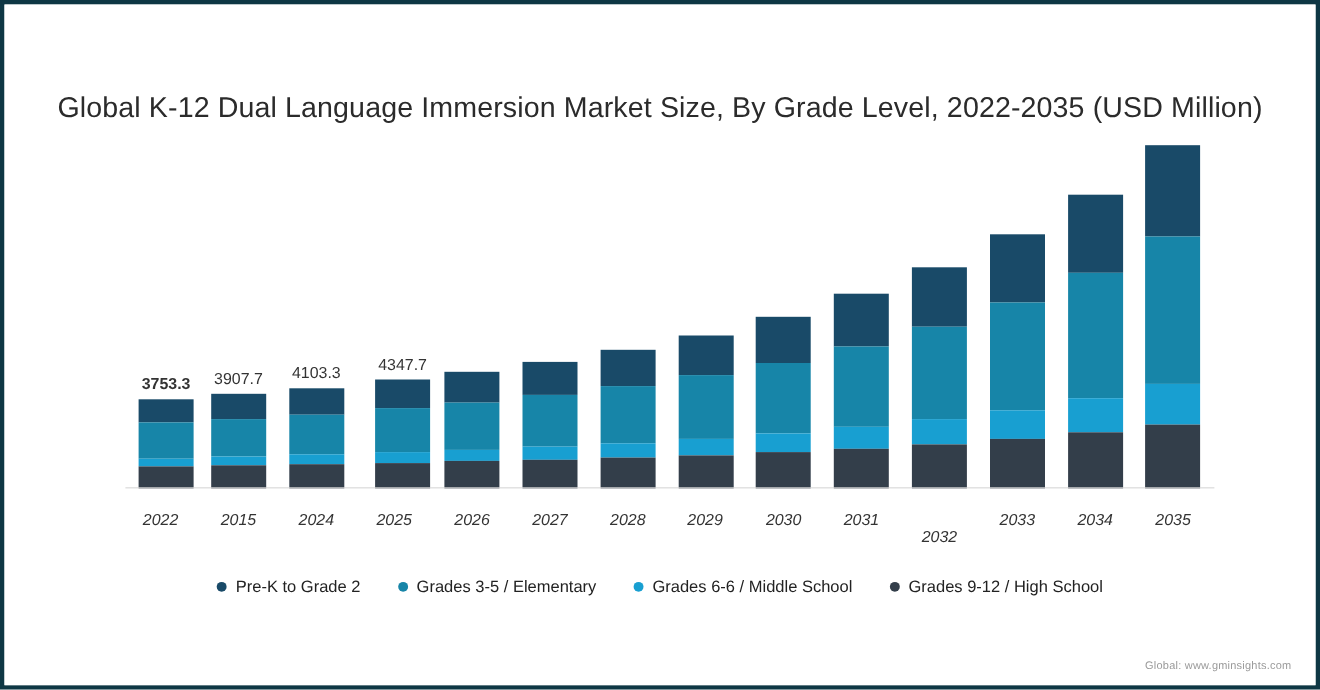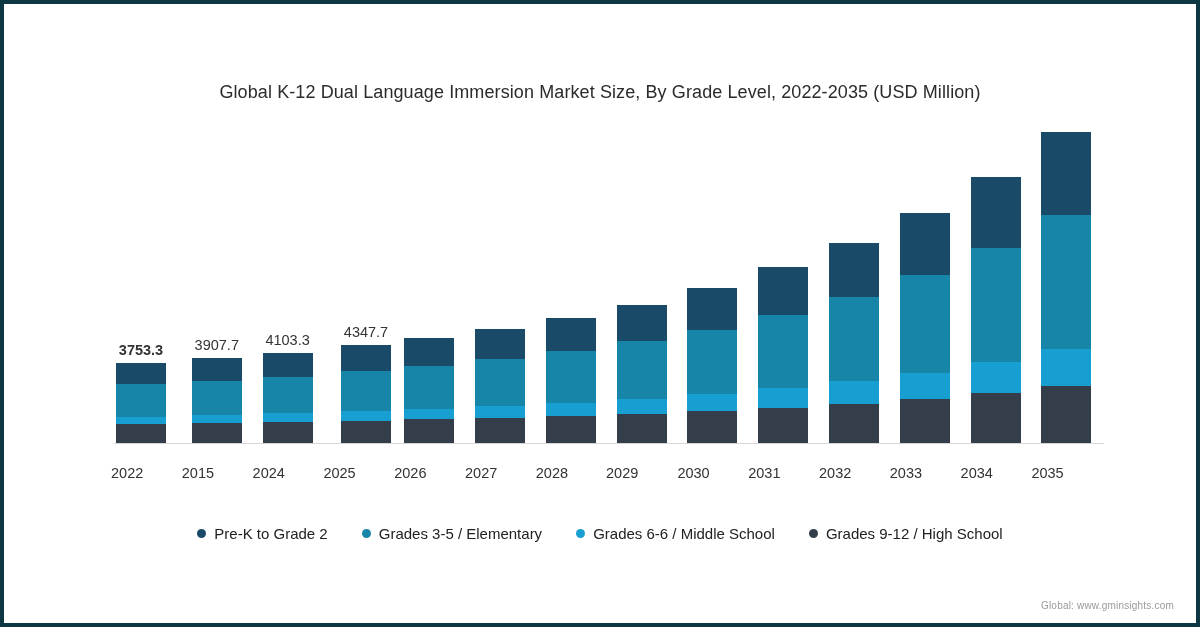--- a/index.html
+++ b/index.html
@@ -18,21 +18,21 @@
   #inner {
     position: absolute;
     left: 0; top: 0; right: 0; bottom: 0;
     background: #ffffff;
   }
   #chart-title {
     position: absolute;
     left: 0; right: 0;
     top: 78px;
     text-align: center;
-    font-size: 18px;
+    font-size: 26px;
     color: #2b2b2b;
     font-weight: 400;
     letter-spacing: 0.1px;
     white-space: nowrap;
   }
   
   #plot {
     position: absolute;
     left: 110px;
     top: 120px;
@@ -79,22 +79,24 @@
   #xaxis {
     position: absolute;
     left: 110px;
     top: 461px;
     width: 990px;
     height: 22px;
   }
   .xtick {
     position: absolute;
     width: 70px;
+    text-align: center;
     font-size: 14.5px;
     color: #333333;
+    font-style: italic;
   }
   
   #legend {
     position: absolute;
     left: 0; right: 0;
     top: 521px;
     display: flex;
     justify-content: center;
     align-items: center;
     gap: 34px;
@@ -125,21 +127,21 @@
 </style>
 </head>
 <body>
 
 <div id="frame">
   <div id="inner">
 
     <div id="chart-title">Global K-12 Dual Language Immersion Market Size, By Grade Level, 2022-2035 (USD Million)</div>
 
     <div id="plot">
-        <div class="bar-group" style="left: 2px; font-weight: bold;">
+        <div class="bar-group" style="left: 12px; font-weight: bold;">
           <div class="bar">
             <div class="seg s0" title="Pre-K to Grade 2" style="height: 21.4868px; background: rgb(25, 74, 104);"></div>
             <div class="seg s1" title="Grades 3-5 / Elementary" style="height: 32.083px; background: rgb(23, 133, 168);"></div>
             <div class="seg s2" title="Grades 6-8 / Middle School" style="height: 7.65283px; background: rgb(24, 159, 209);"></div>
             <div class="seg s3" title="Grades 9-12 / High School" style="height: 19.8091px; background: rgb(51, 62, 74);"></div>
             <div class="bar-label">3753.3</div>
           </div>
         </div>
         <div class="bar-group" style="left: 77.8px;">
           <div class="bar">
@@ -256,21 +258,21 @@
         <div class="xtick" style="left: -3px;">2022</div>
         <div class="xtick" style="left: 67.8px;">2015</div>
         <div class="xtick" style="left: 138.6px;">2024</div>
         <div class="xtick" style="left: 209.4px;">2025</div>
         <div class="xtick" style="left: 280.2px;">2026</div>
         <div class="xtick" style="left: 351px;">2027</div>
         <div class="xtick" style="left: 421.8px;">2028</div>
         <div class="xtick" style="left: 492px;">2029</div>
         <div class="xtick" style="left: 563.4px;">2030</div>
         <div class="xtick" style="left: 634.2px;">2031</div>
-        <div class="xtick" style="left: 705px;">2032</div>
+        <div class="xtick" style="left: 705px; margin-top: 16px;">2032</div>
         <div class="xtick" style="left: 775.8px;">2033</div>
         <div class="xtick" style="left: 846.6px;">2034</div>
         <div class="xtick" style="left: 917.4px;">2035</div>
       </div>
 
     <div id="legend">
         <div class="legend-item">
           <span class="legend-dot" style="background: rgb(25, 74, 104);"></span>
           <span>Pre-K to Grade 2</span>
         </div>

